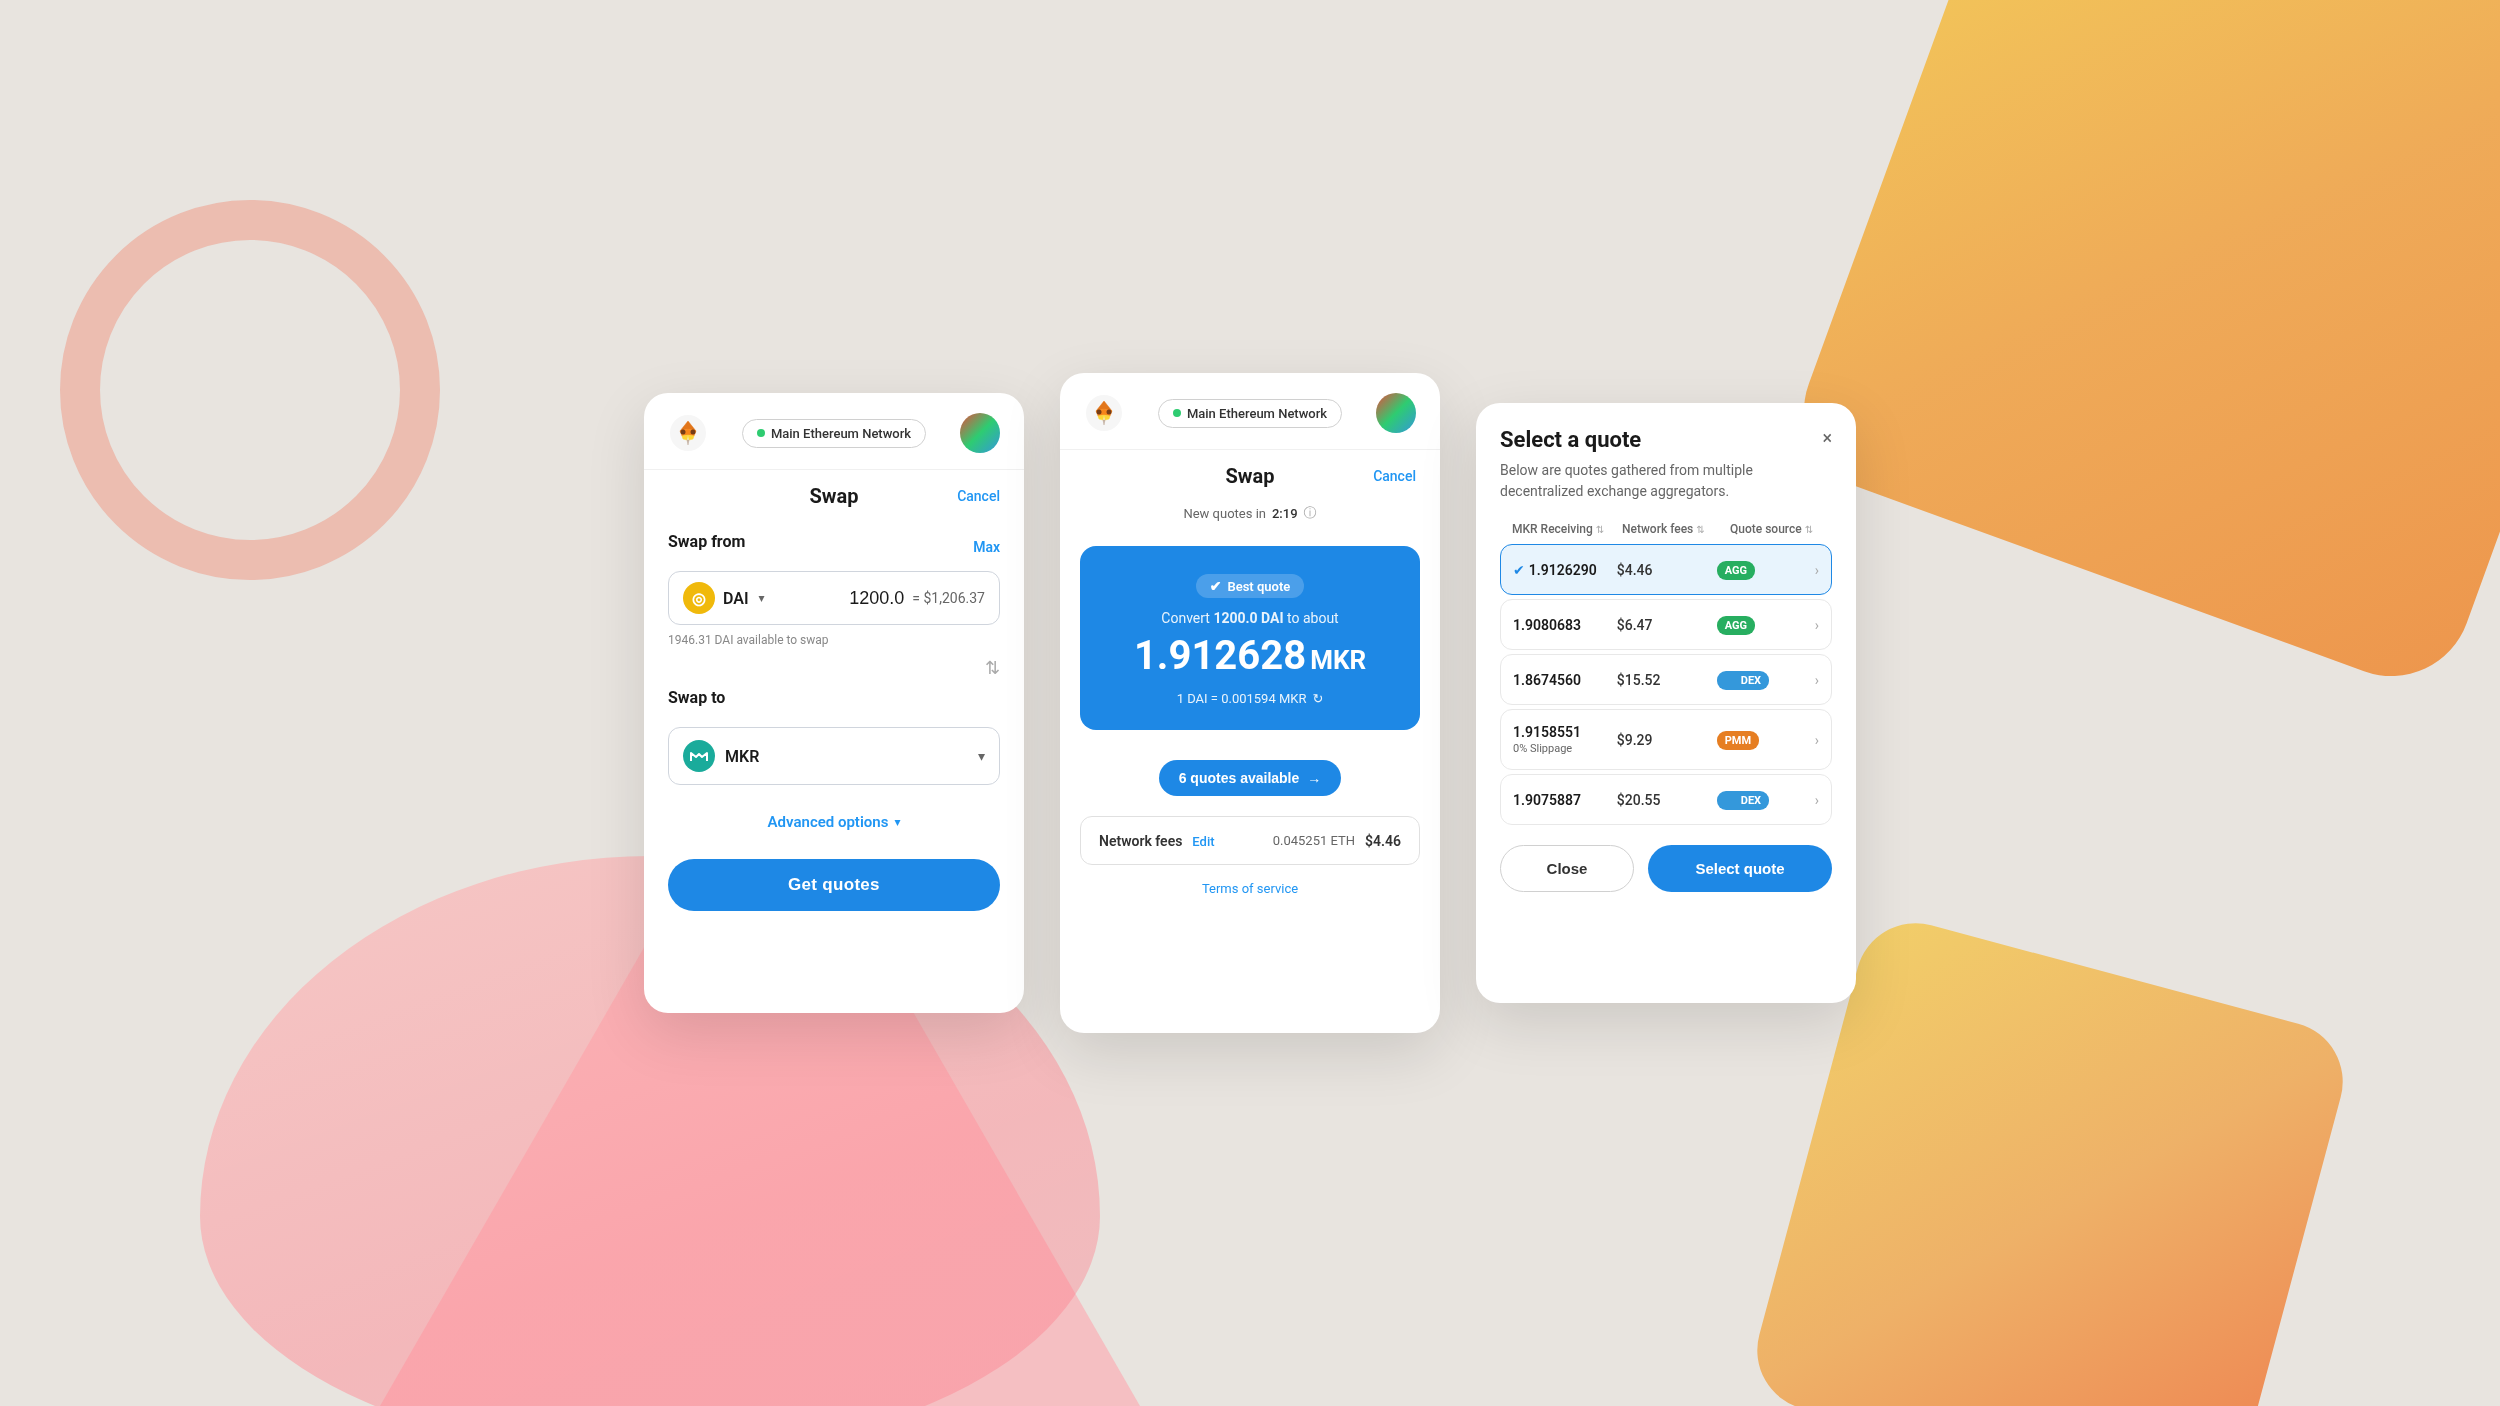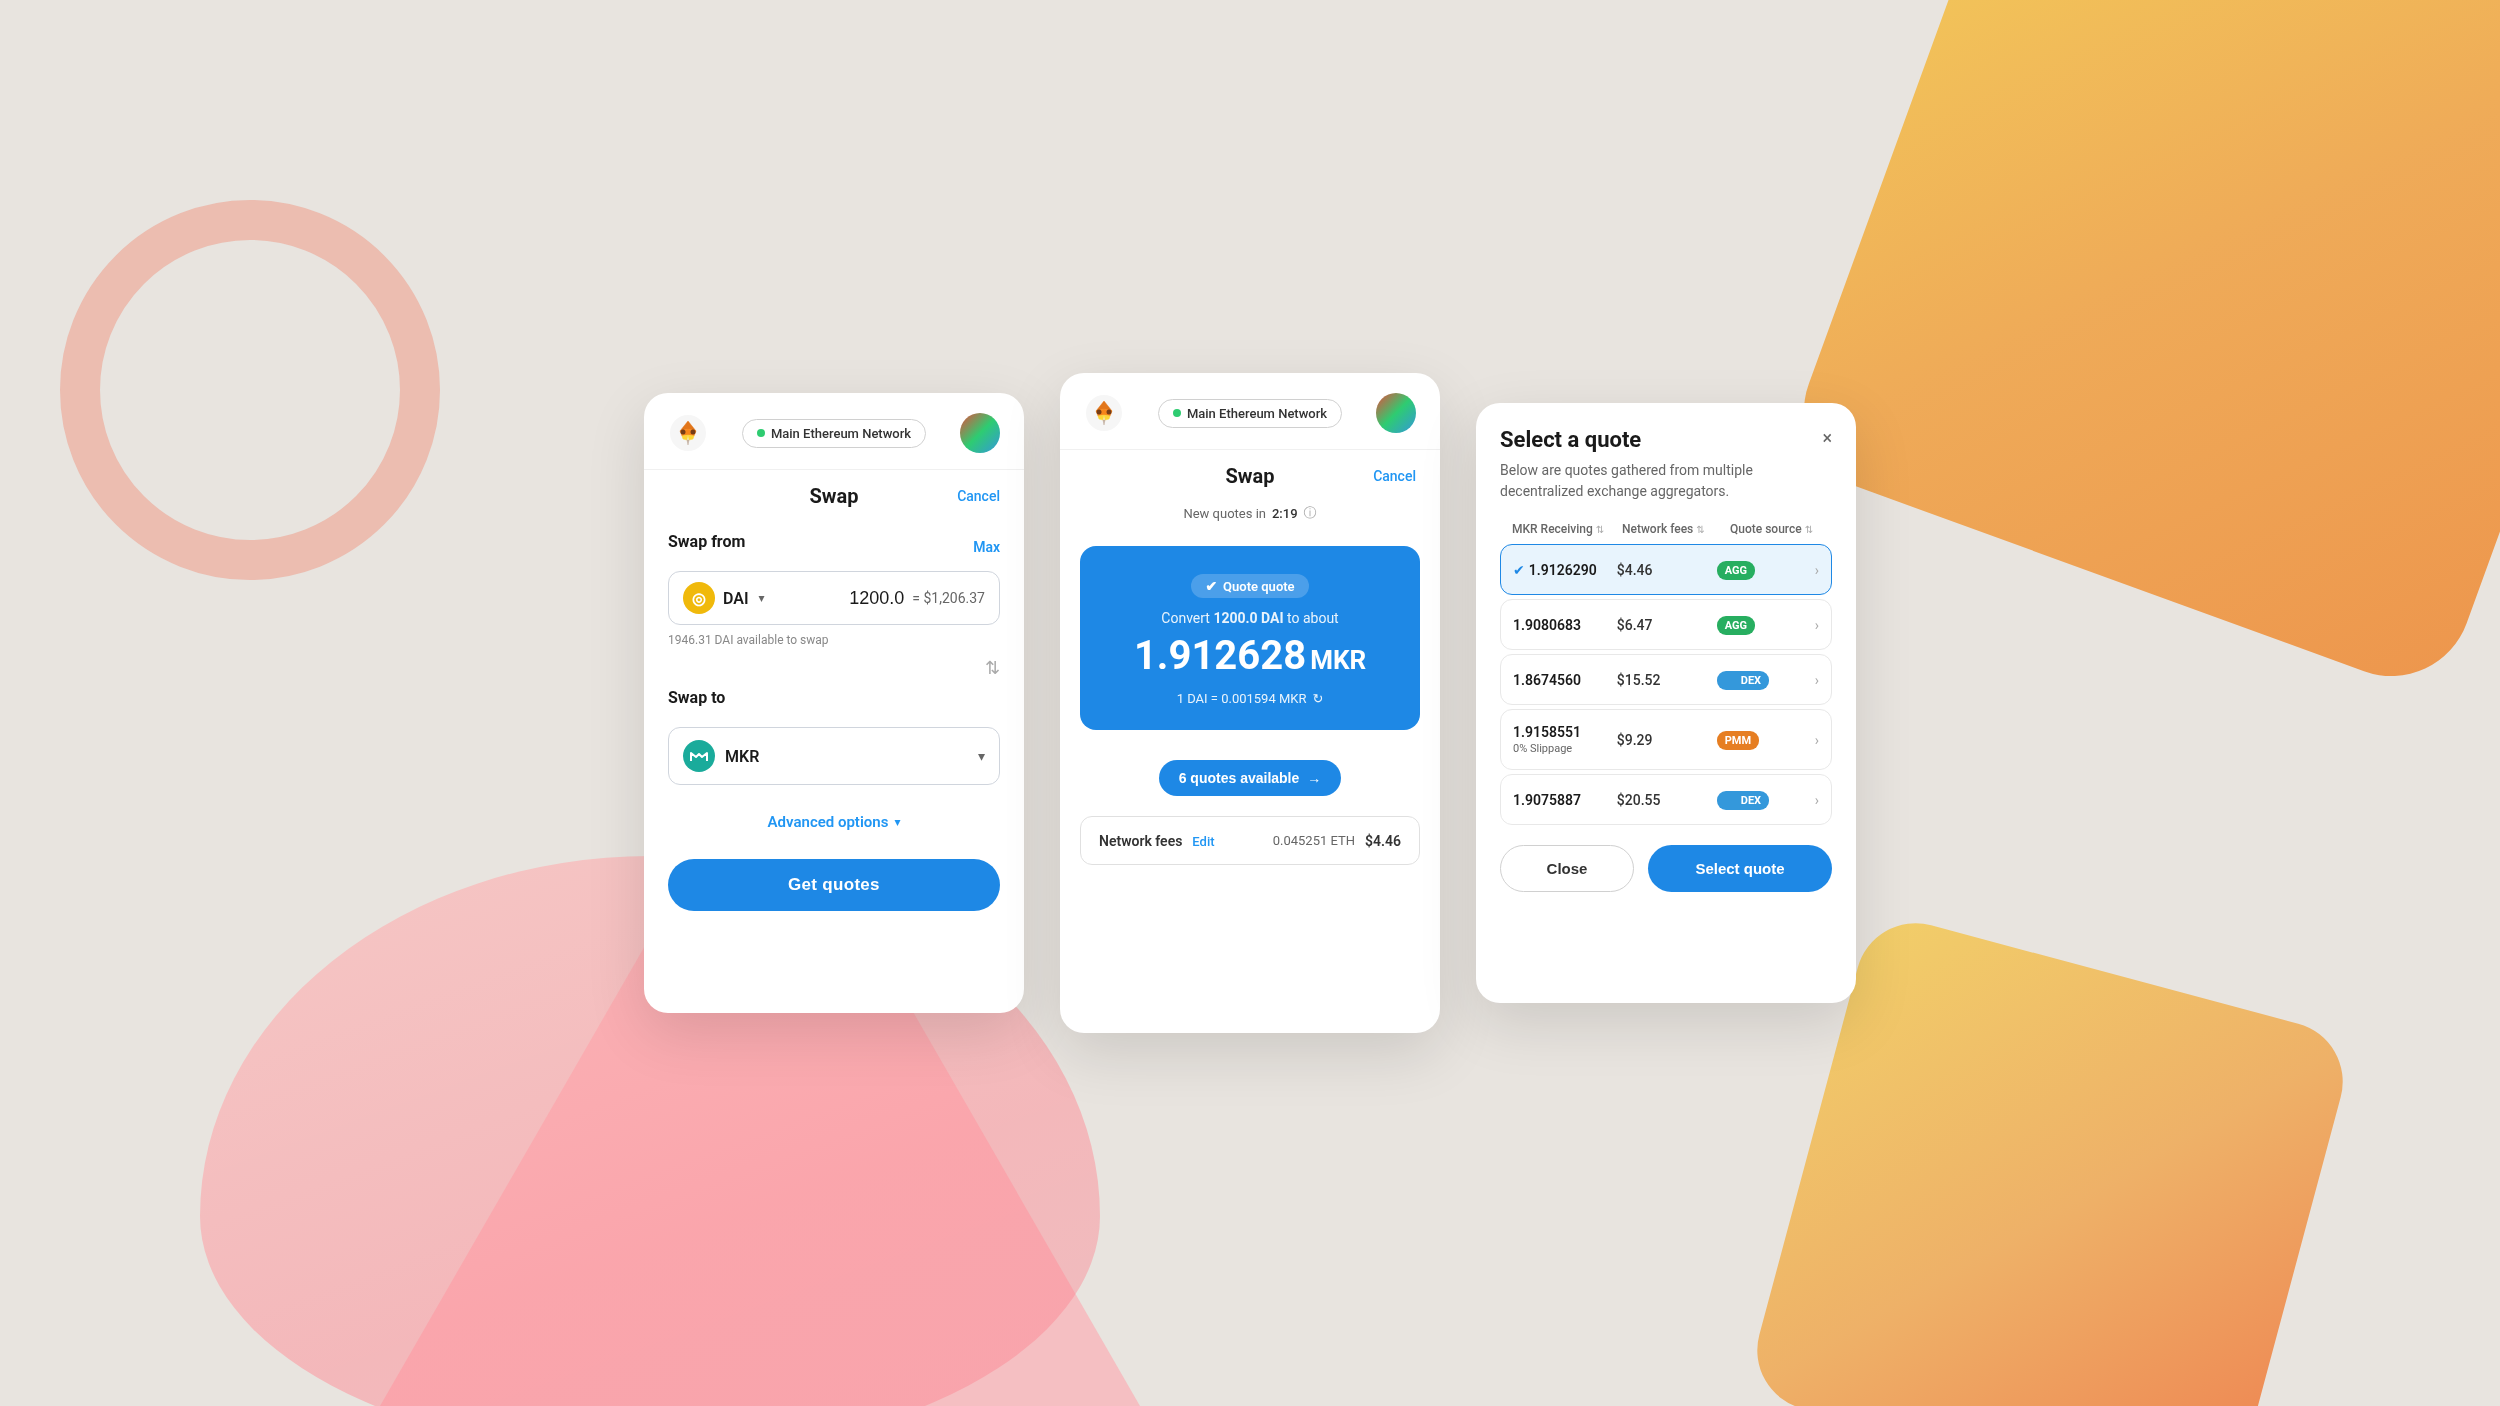--- a/index.html
+++ b/index.html
@@ -698,21 +698,21 @@
 
     <div class="new-quotes-row">
       <span class="new-quotes-text">New quotes in</span>
       <span class="new-quotes-timer">2:19</span>
       <span class="info-icon">ⓘ</span>
     </div>
 
     <div class="best-quote-banner">
       <div class="best-quote-badge">
         <span class="best-quote-check">✔</span>
-        <span>Quote quote</span>
+        <span>Best quote</span>
       </div>
       <div class="best-quote-desc">
         <span>Convert <strong>1200.0 DAI</strong> to about</span>
       </div>
       <div><span style="font-size:40px;font-weight:700;color:white;">1.912628</span> <span style="font-size:26px;font-weight:700;color:white;">MKR</span></div>
       <div class="best-quote-rate">
         <span>1 DAI = 0.001594 MKR</span>
         <span style="cursor:pointer;">↻</span>
       </div>
     </div>
@@ -729,20 +729,21 @@
         <span class="fees-label">Network fees</span>
         <span class="fees-edit">Edit</span>
       </div>
       <div style="display:flex; align-items:center; gap:10px;">
         <span class="fees-eth">0.045251 ETH</span>
         <span class="fees-usd">$4.46</span>
       </div>
     </div>
 
 
+    <div class="tos-link">Terms of service</div>
   </div>
 
   <div class="card panel3">
     <div class="select-quote-header">
       <span class="select-quote-title">Select a quote</span>
       <span class="close-btn">×</span>
     </div>
 
     <div class="select-quote-desc">Below are quotes gathered from multiple decentralized exchange aggregators.</div>
 

